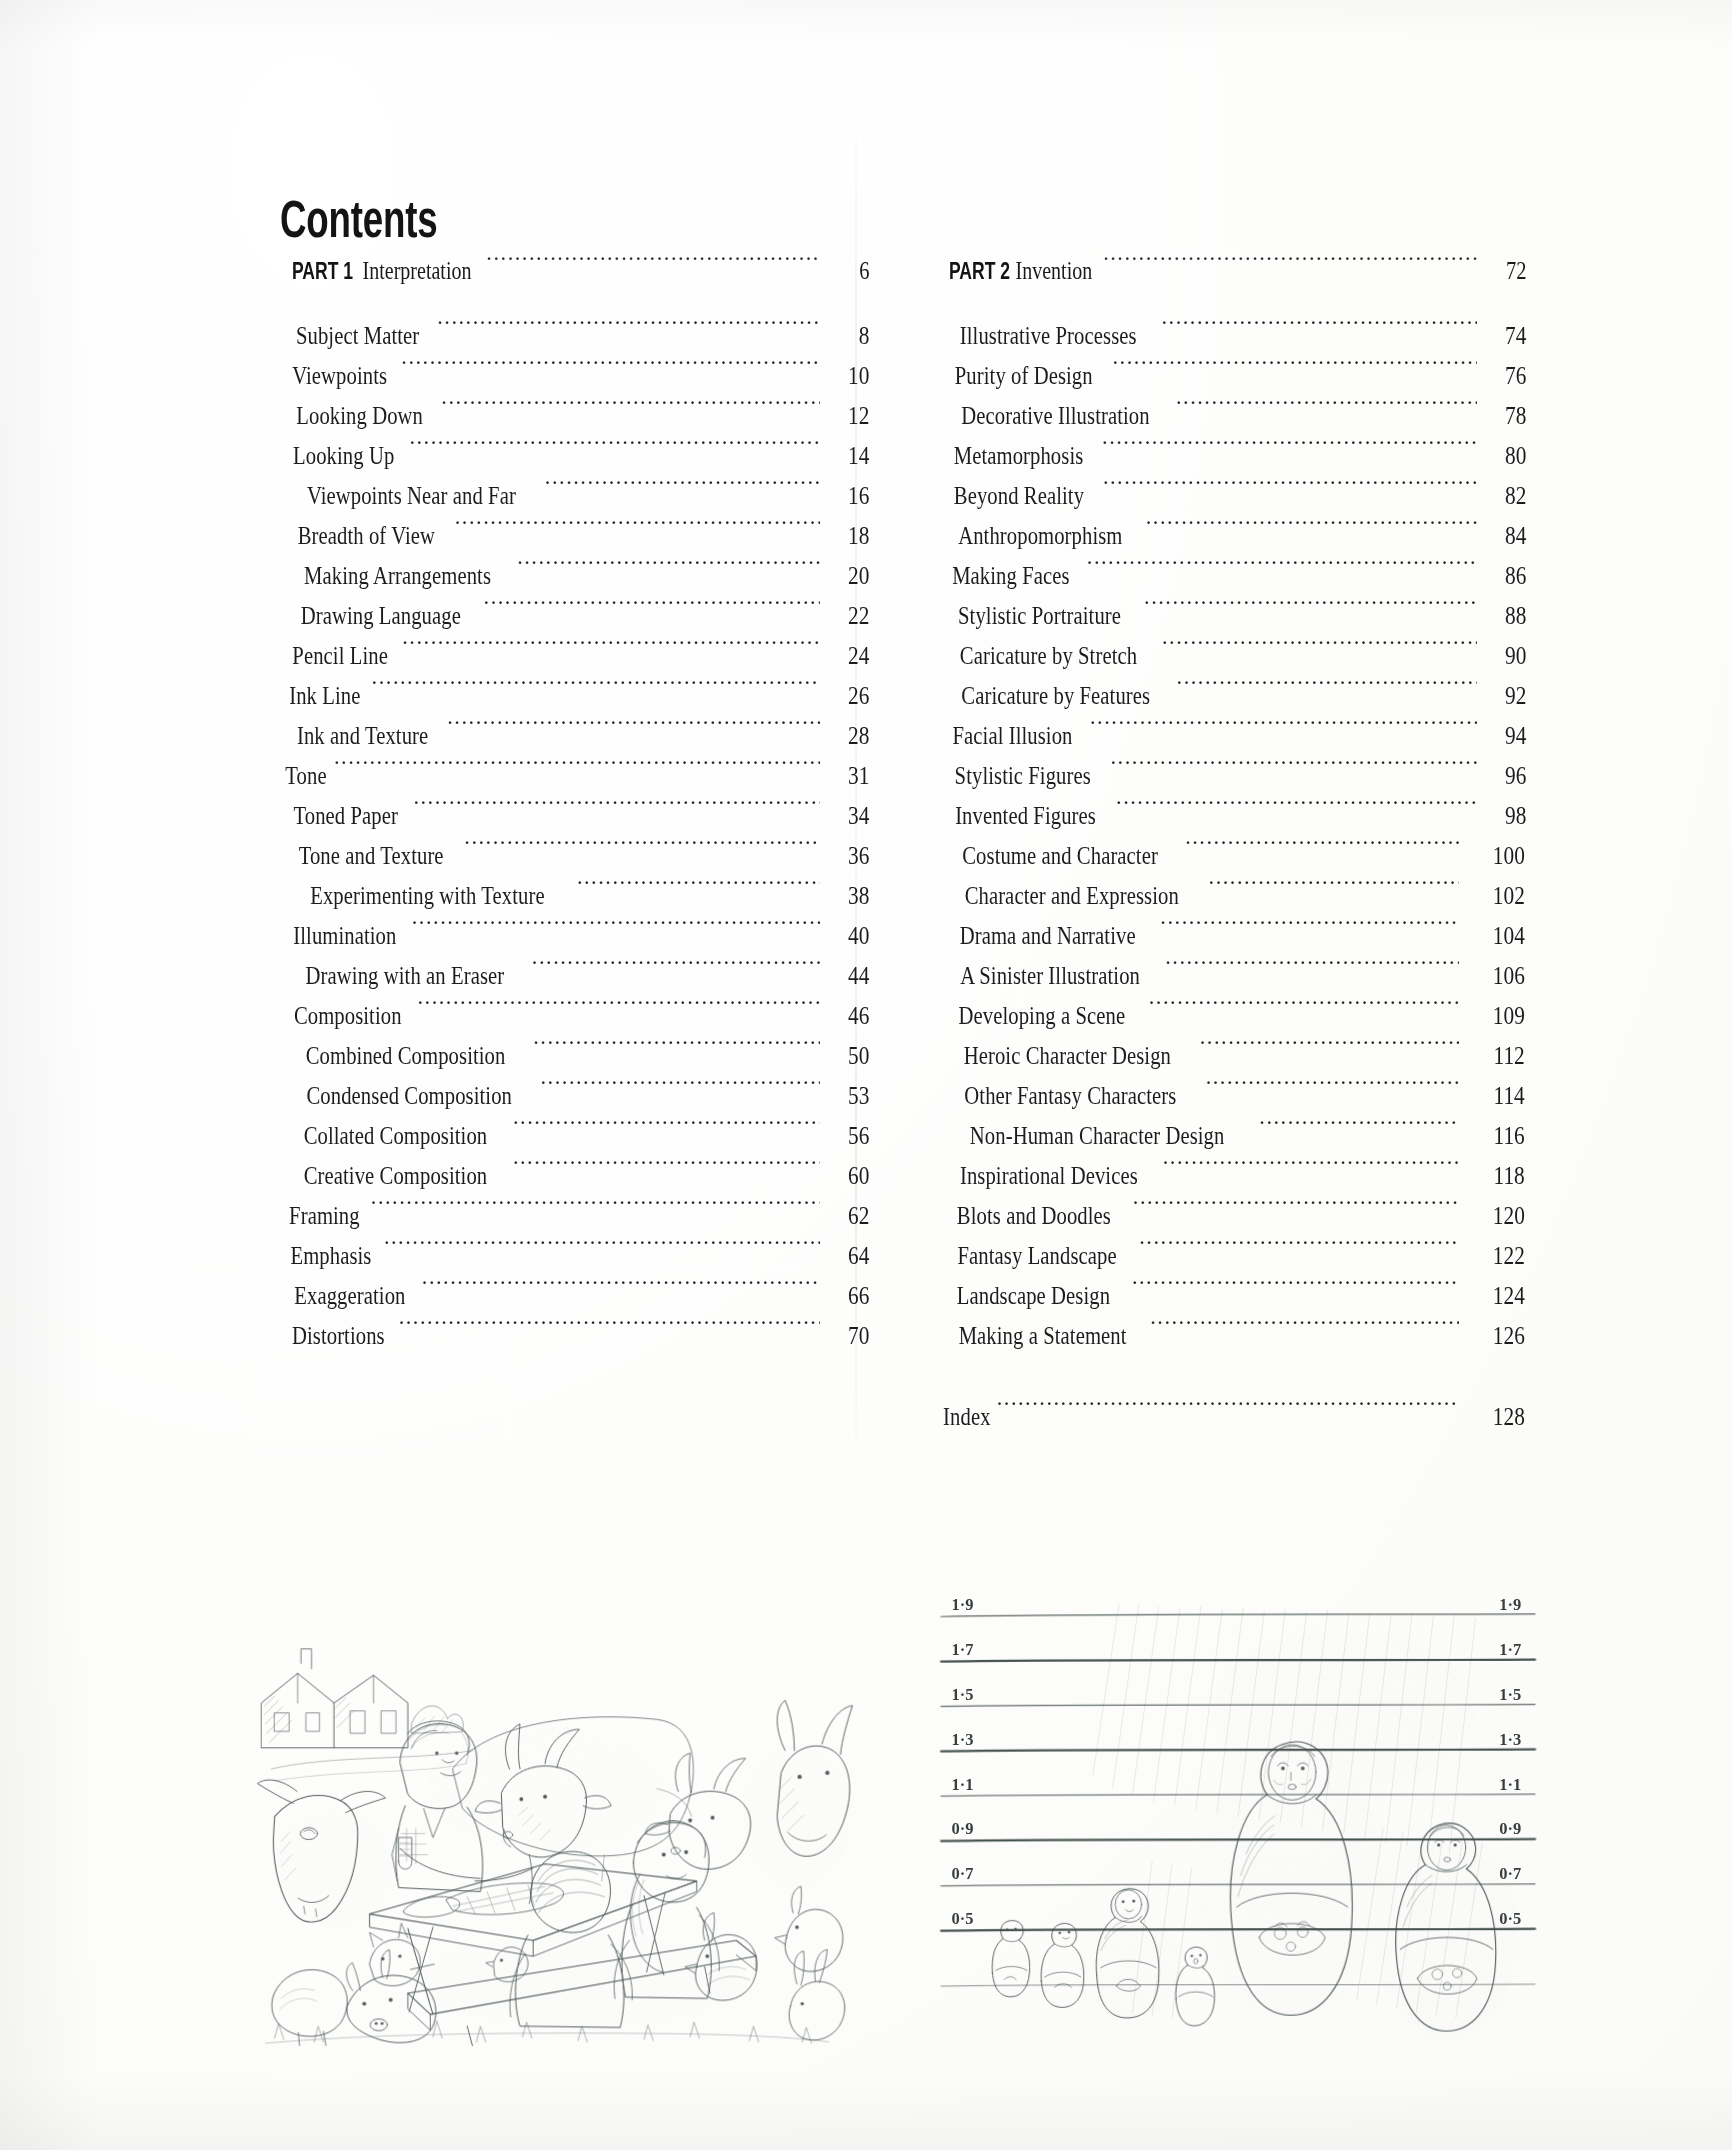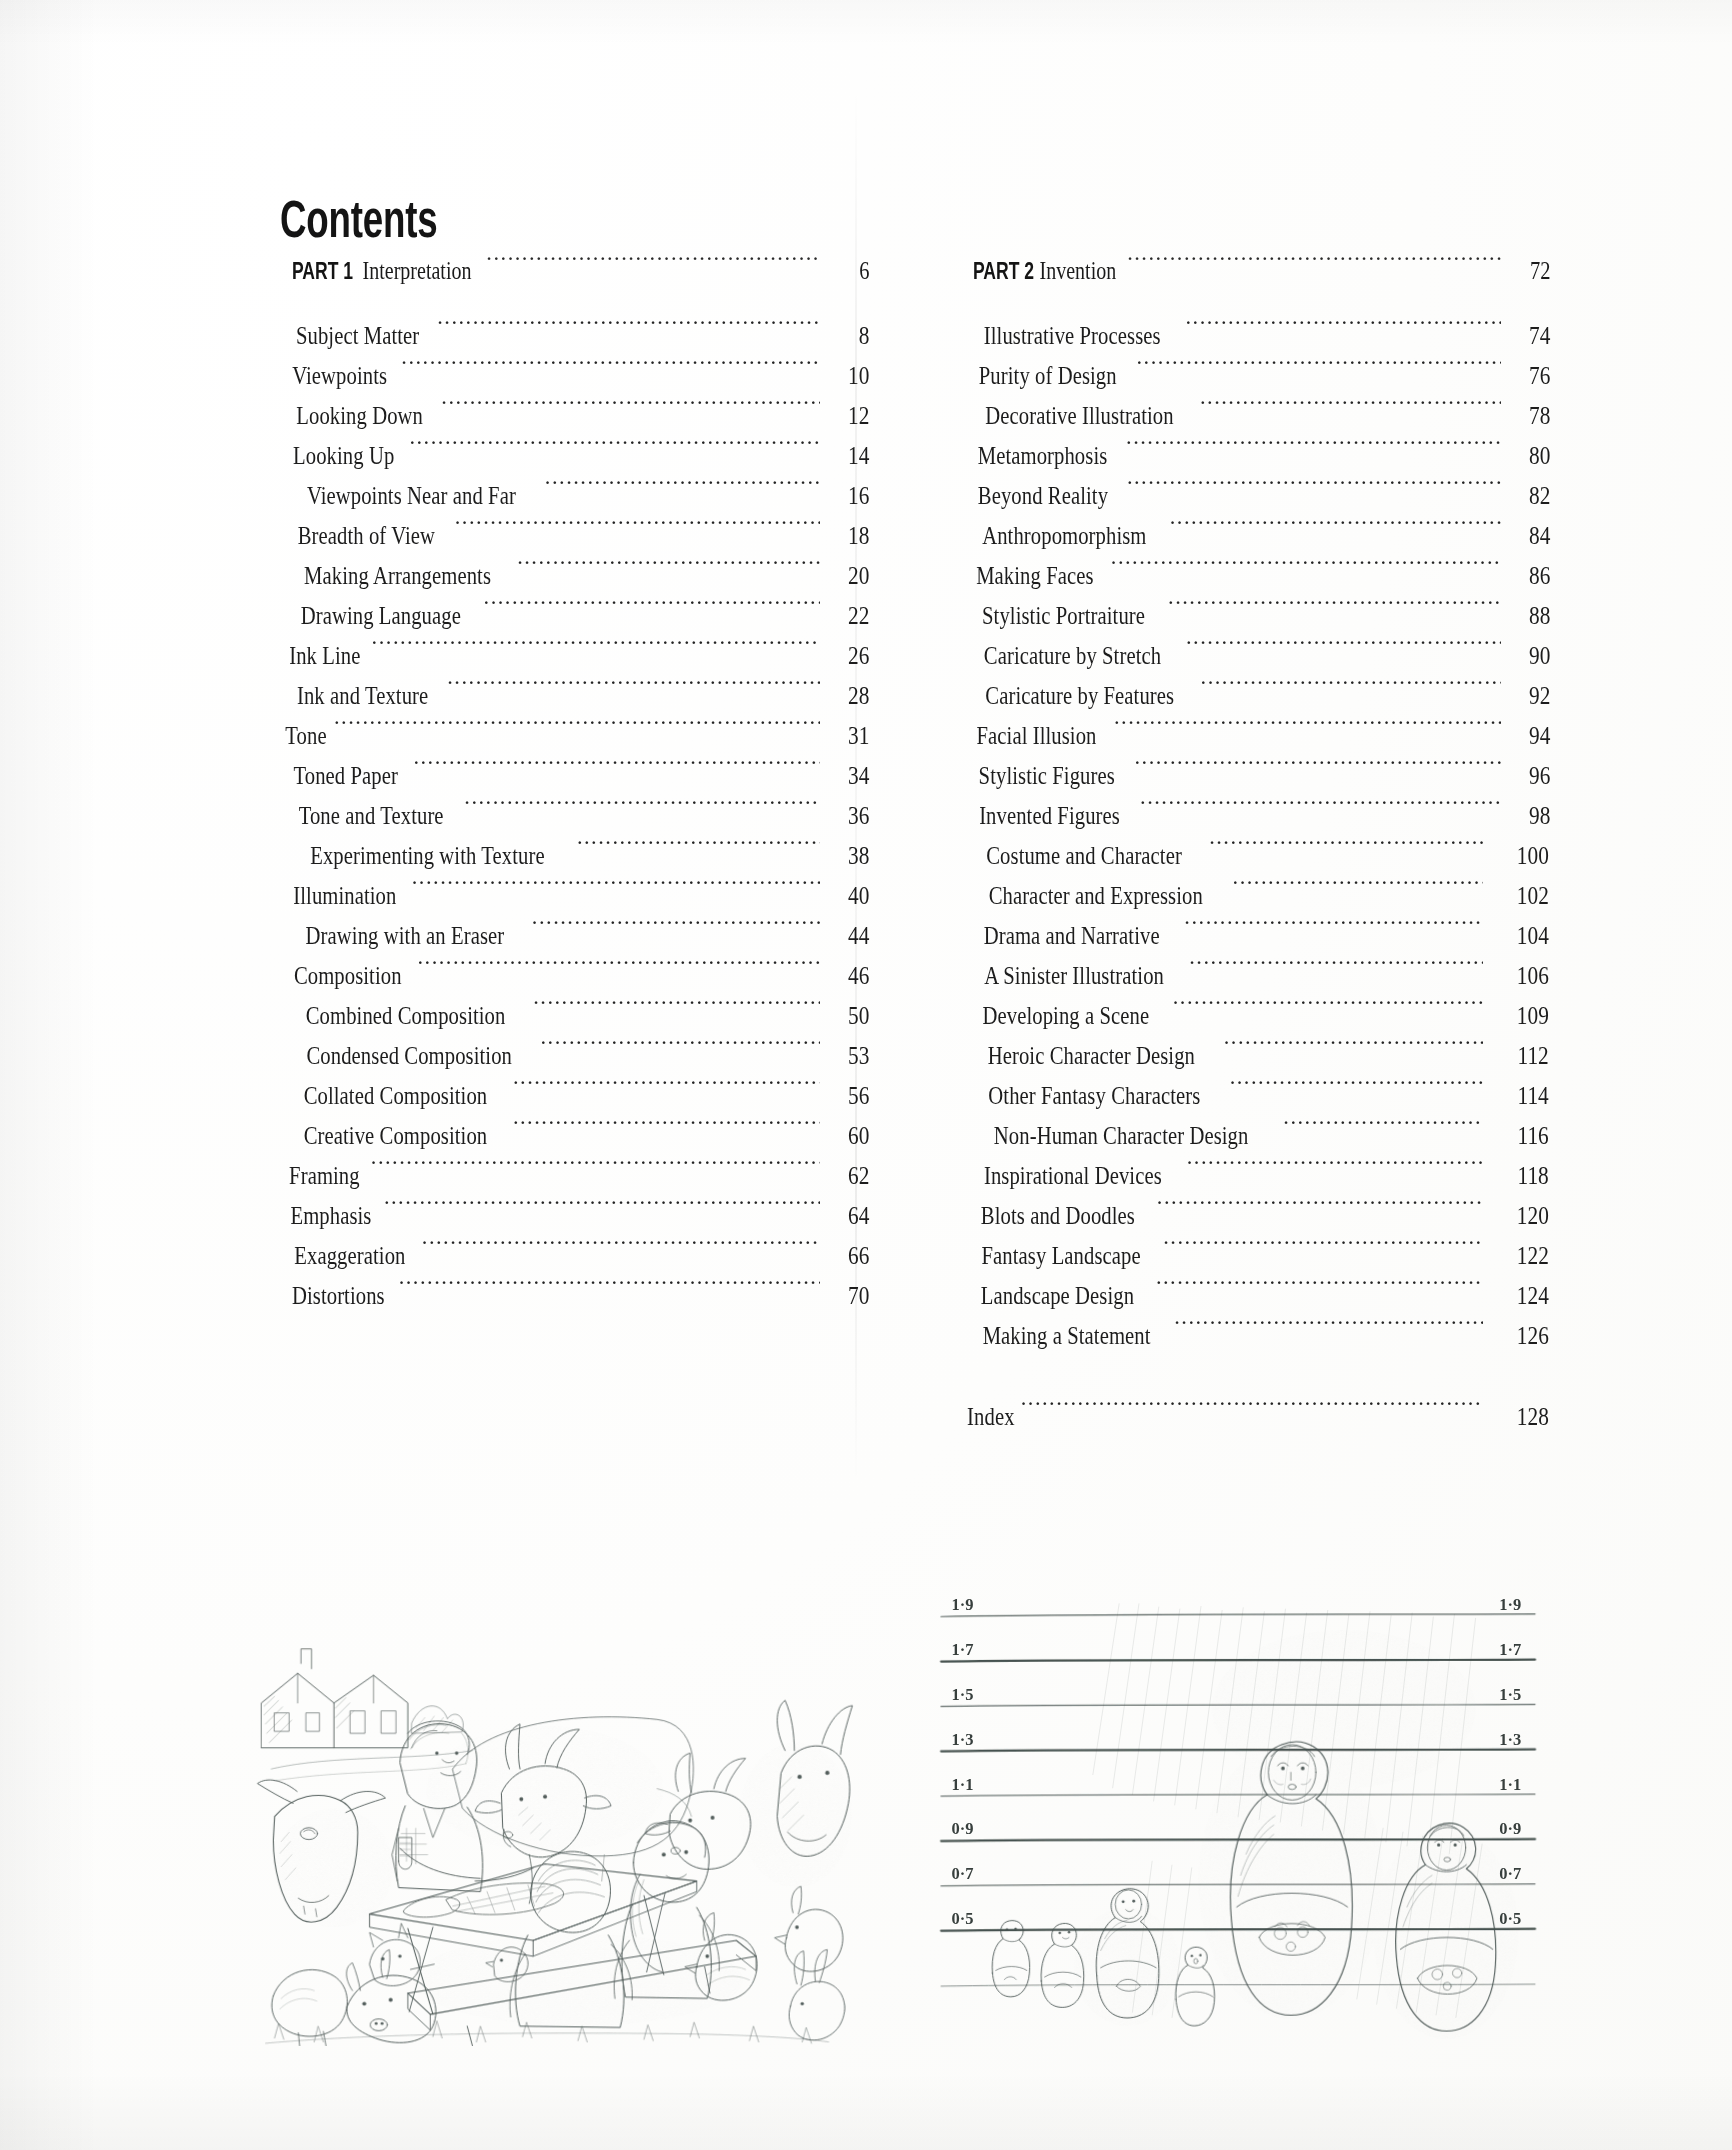--- a/index.html
+++ b/index.html
@@ -68,21 +68,21 @@
     white-space: nowrap;
   }
 
   
   .column {
     position: absolute;
     top: 257px;
     width: 594px;
   }
   #column-left  { left: 280px; }
-  #column-right { left: 961px; }
+  #column-right { left: 937px; }
 
   
   .part-row {
     display: flex;
     align-items: flex-start;
     width: 100%;
     margin-bottom: 36px;
     white-space: nowrap;
   }
   .part-tag {
@@ -259,20 +259,25 @@
         </div>
         <div class="entry">
           <span class="entry-title">Making Arrangements</span>
           <span class="entry-leader"></span>
           <span class="entry-page">20</span>
         </div>
         <div class="entry">
           <span class="entry-title">Drawing Language</span>
           <span class="entry-leader"></span>
           <span class="entry-page">22</span>
+        </div>
+        <div class="entry">
+          <span class="entry-title">Pencil Line</span>
+          <span class="entry-leader"></span>
+          <span class="entry-page">24</span>
         </div>
         <div class="entry">
           <span class="entry-title">Ink Line</span>
           <span class="entry-leader"></span>
           <span class="entry-page">26</span>
         </div>
         <div class="entry">
           <span class="entry-title">Ink and Texture</span>
           <span class="entry-leader"></span>
           <span class="entry-page">28</span>

